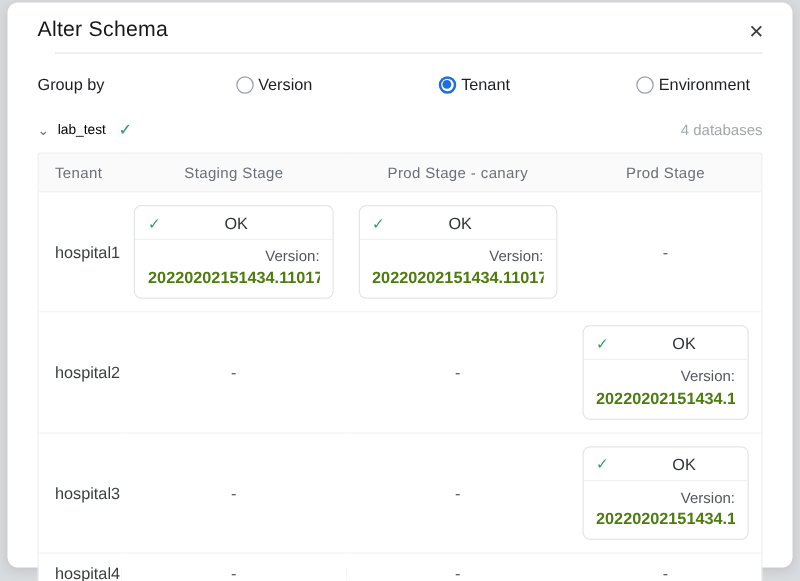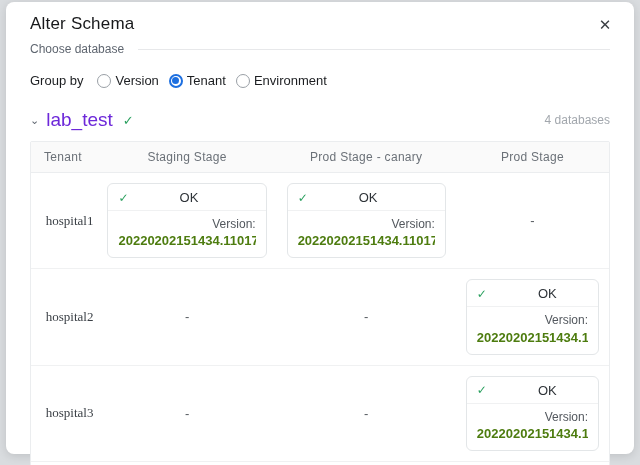--- a/index.html
+++ b/index.html
@@ -28,37 +28,37 @@
     display: flex; align-items: center; justify-content: center;
     font-size: 15px; color: #3b3f44; cursor: pointer; border: none; background: transparent;
   }
   .subtitle-row { display: flex; align-items: center; margin-top: 8px; }
   .subtitle { font-size: 12px; color: #5f6670; white-space: nowrap; }
   .subtitle-rule { flex: 1; height: 1px; background: #e7e8ea; margin-left: 14px; }
 
   
   .modal-body { padding: 0 24px; flex: 1; }
 
-  .groupby-row { display: flex; align-items: center; margin-top: 17px; font-size: 13px; color: #1c1e21; }
+  .groupby-row { display: flex; align-items: center; margin-top: 17px; font-size: 13px; color: #1c1e21; justify-content: space-between; }
   .groupby-label { margin-right: 14px; }
   .radio-option { display: flex; align-items: center; margin-right: 10px; cursor: pointer; }
   .radio-circle {
     width: 14px; height: 14px; border-radius: 50%;
     border: 1.5px solid #9aa0a6; background: #fff; margin-right: 4px;
     display: inline-flex; align-items: center; justify-content: center;
     flex: none;
   }
   .radio-option.checked .radio-circle { border-color: #1d6fe0; border-width: 2px; }
   .radio-dot { width: 7px; height: 7px; border-radius: 50%; background: transparent; }
   .radio-option.checked .radio-dot { background: #1d6fe0; }
 
   .dbgroup-row { display: flex; align-items: center; justify-content: space-between; margin-top: 21px; }
   .dbgroup-left { display: flex; align-items: center; }
   .chevron { font-size: 11px; color: #5f6670; margin-right: 7px; cursor: pointer; }
-  .dbgroup-name { font-size: 19px; color: #6d28d9; }
+  .dbgroup-name { font-size: 11px; color: #000000; }
   .check-icon { color: #2ba05f; font-size: 13px; font-weight: bold; margin-left: 10px; }
   .db-count { font-size: 12px; color: #a2a7ad; margin-left: 27px; }
 
   
   table.schema-table {
     width: 100%; margin-top: 10px;
     border-collapse: separate; border-spacing: 0;
     border: 1px solid #ebedef; border-radius: 2px;
     table-layout: fixed;
   }
@@ -72,21 +72,21 @@
   }
   .schema-table thead th.col-tenant { text-align: left; padding-left: 13px; }
   .schema-table tbody td {
     border-bottom: 1px solid #f0f1f2;
     font-size: 13px; color: #3a3f45;
     text-align: center; vertical-align: middle;
     padding: 4px 4px;
     background: #fff;
   }
   .schema-table tbody tr:last-child td { border-bottom: none; }
-  .schema-table td.cell-tenant { text-align: right; padding-left: 13px; font-family: Liberation Serif, serif; }
+  .schema-table td.cell-tenant { text-align: right; padding-left: 13px; }
   .dash { color: #555a60; }
 
   .status-card {
     border: 1px solid #e3e6e8; border-radius: 6px; background: #fff;
     margin: 6px 6px; text-align: left;
   }
   .status-card .status-line {
     display: flex; align-items: center;
     padding: 6px 10px 5px 10px;
     border-bottom: 1px solid #f995; border-bottom: 1px solid #f0f1f2;
@@ -99,21 +99,20 @@
 </style>
 </head>
 <body>
 
 <div class="modal">
 
   <div class="modal-header">
     <div class="modal-title">Alter Schema</div>
     <button class="close-btn">✕</button>
     <div class="subtitle-row">
-      <span class="subtitle">Choose database</span>
       <span class="subtitle-rule"></span>
     </div>
   </div>
 
   <div class="modal-body">
 
     <div class="groupby-row">
       <span class="groupby-label">Group by</span>
       <label class="radio-option">
         <span class="radio-circle">

